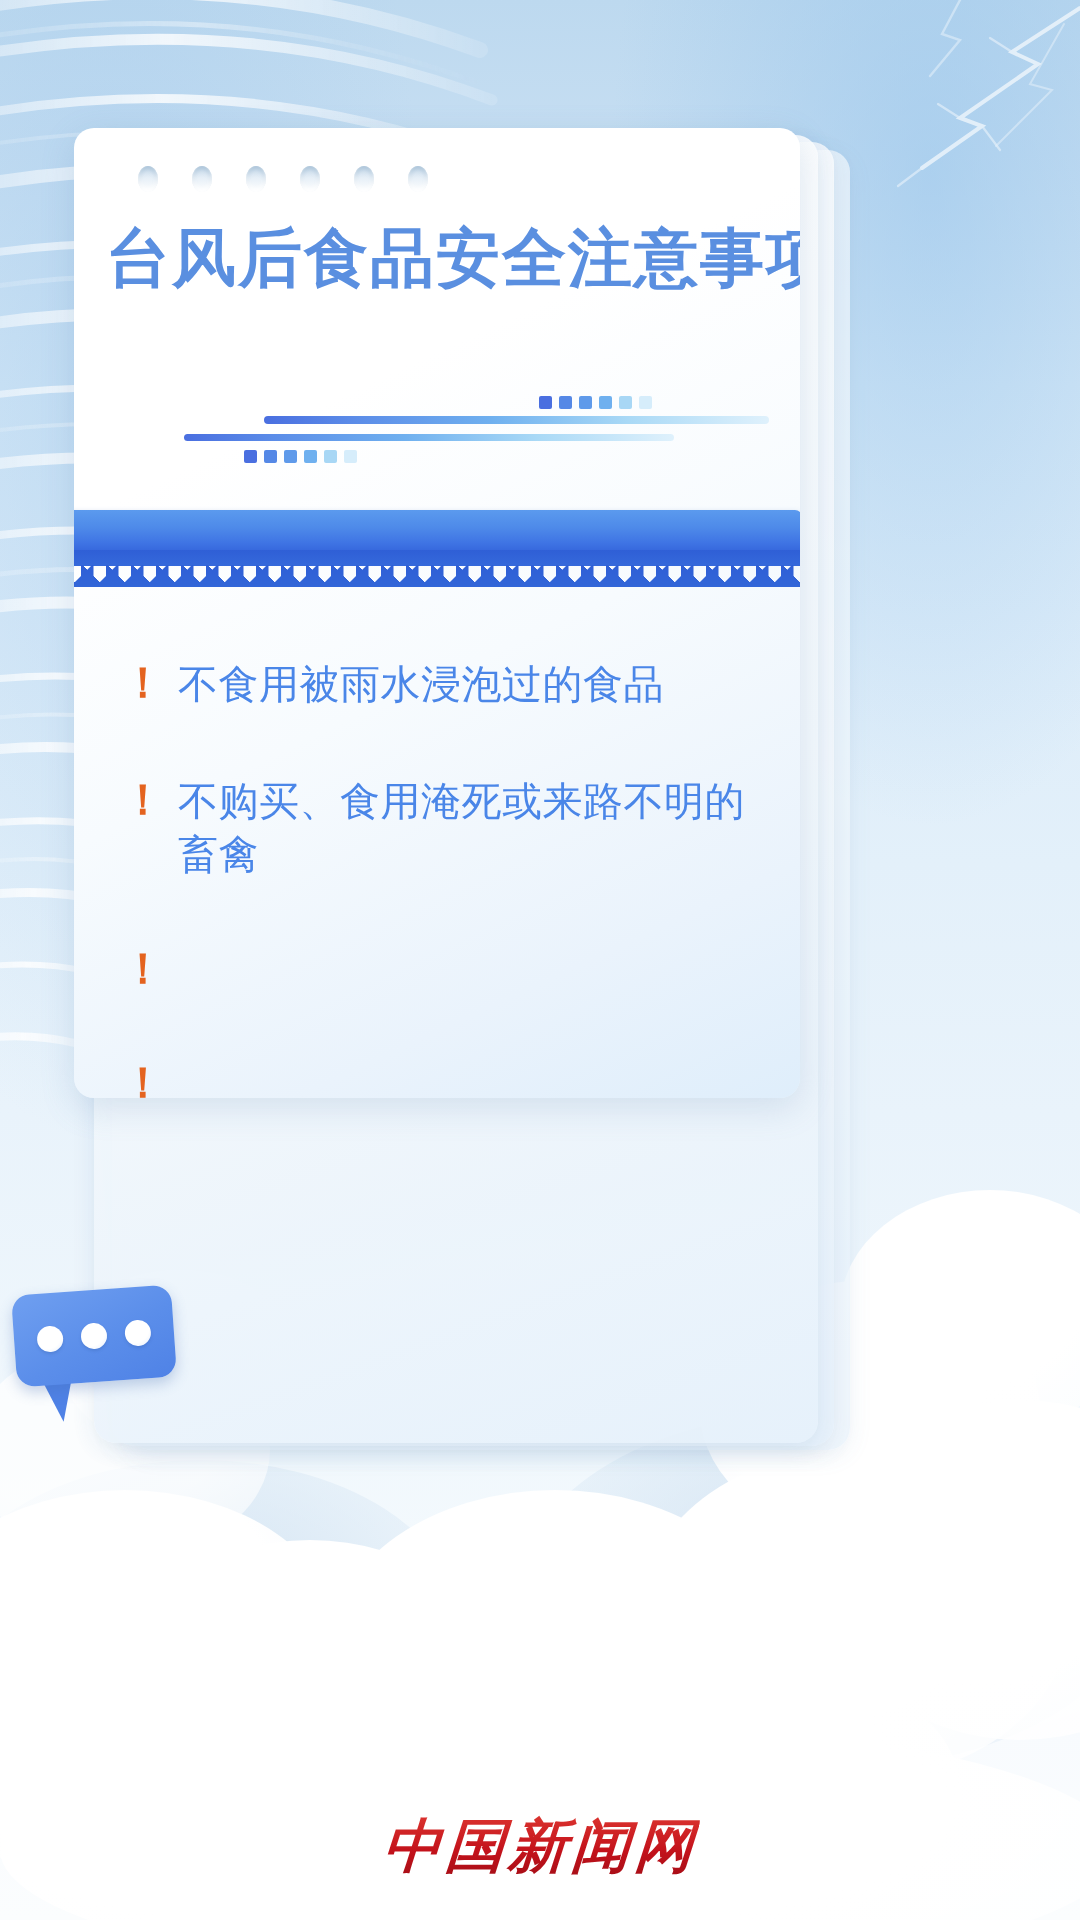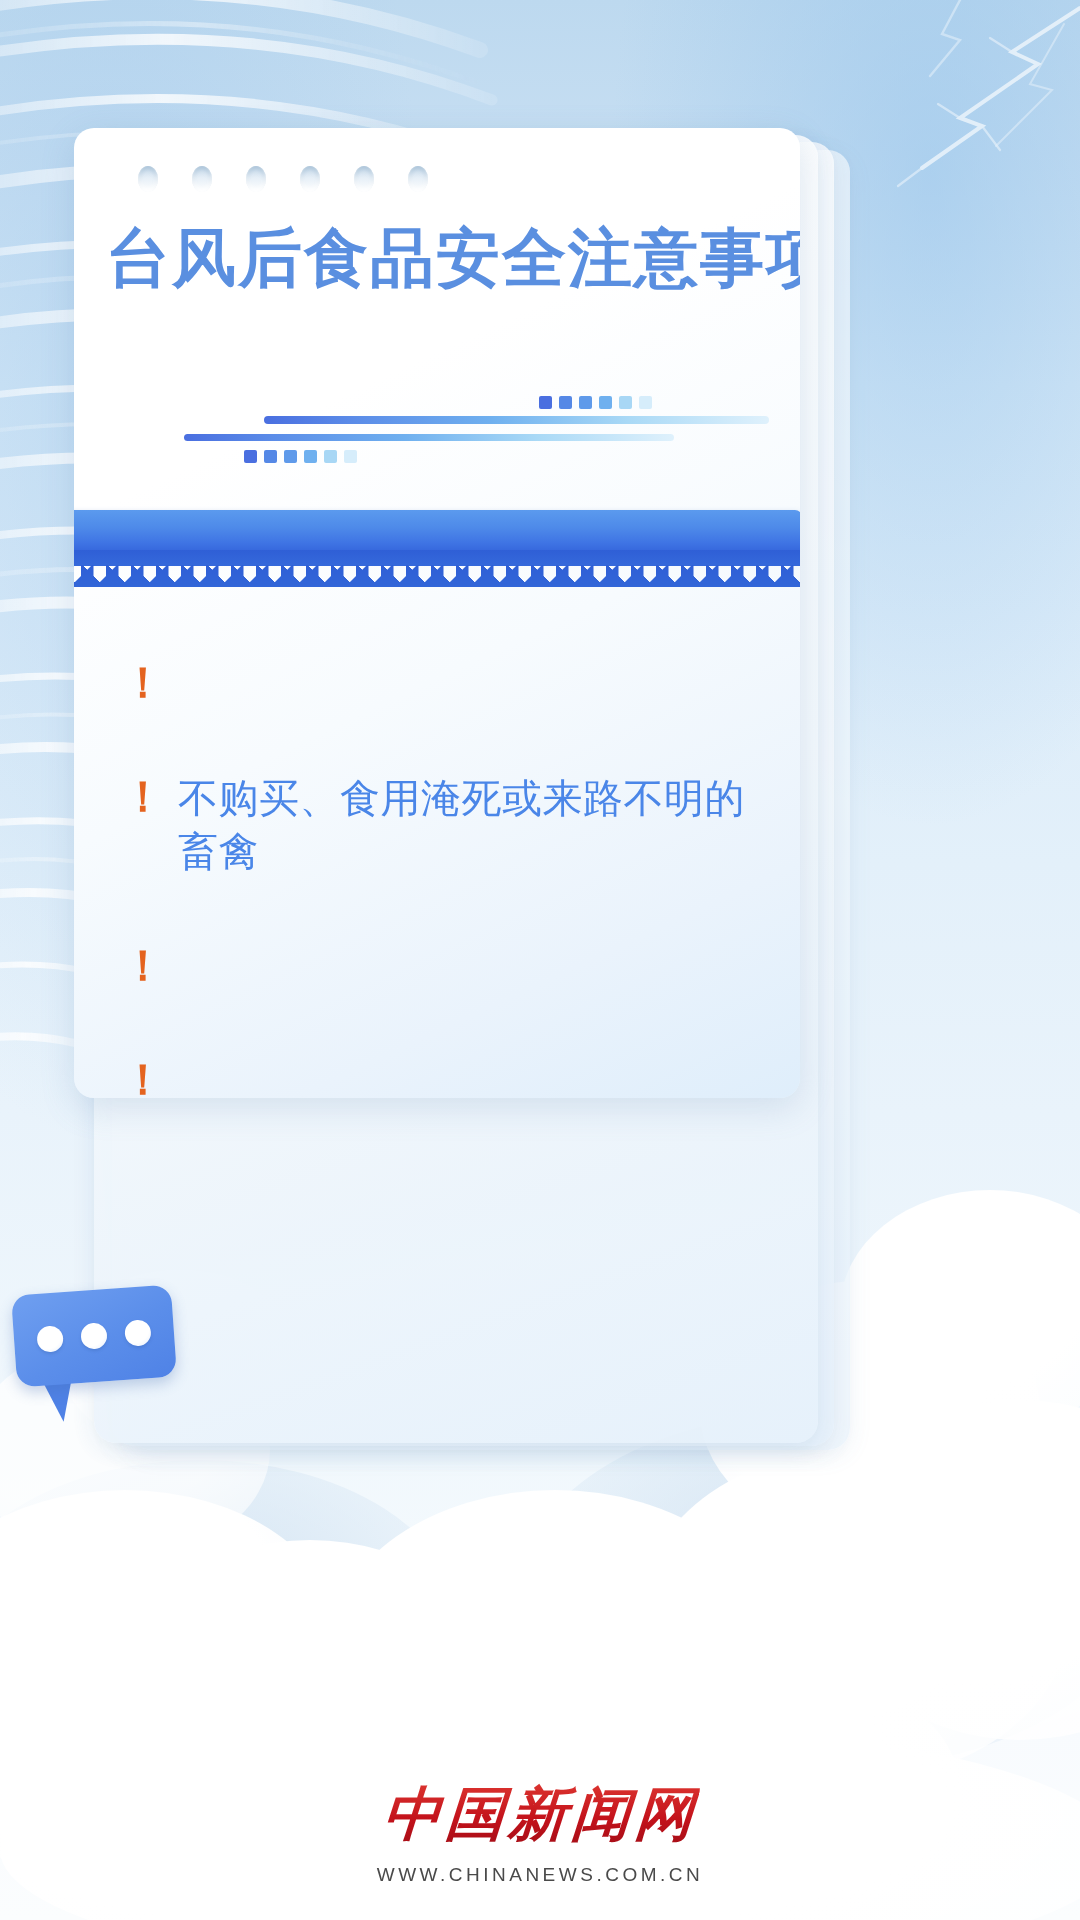--- a/index.html
+++ b/index.html
@@ -309,20 +309,23 @@
 
     <div class="bluebar-wrap">
       <div class="bluebar"></div>
       <div class="bluebar-under"></div>
       <div class="zigzag"></div>
     </div>
 
     <ul class="tips" style="list-style:none;">
       <li class="tip">
         <span class="bang">！</span>
+        <span class="tip-text">
+          <span class="l1">不食用被雨水浸泡过的食品</span>
+        </span>
       </li>
       <li class="tip">
         <span class="bang">！</span>
         <span class="tip-text">
           <span class="l1">不购买、食用淹死或来路不明的畜禽</span>
         </span>
       </li>
       <li class="tip">
         <span class="bang">！</span>
       </li>
@@ -343,14 +346,13 @@
     <div class="dots">
       <span class="dot"></span>
       <span class="dot"></span>
       <span class="dot"></span>
     </div>
   </div>
 </div>
 
 <div id="footer">
   <div class="logo-cn">中国新闻网</div>
-  <div class="logo-url">WWW.CHINANEWS.COM.CN</div>
 </div>
 
 </body></html>

